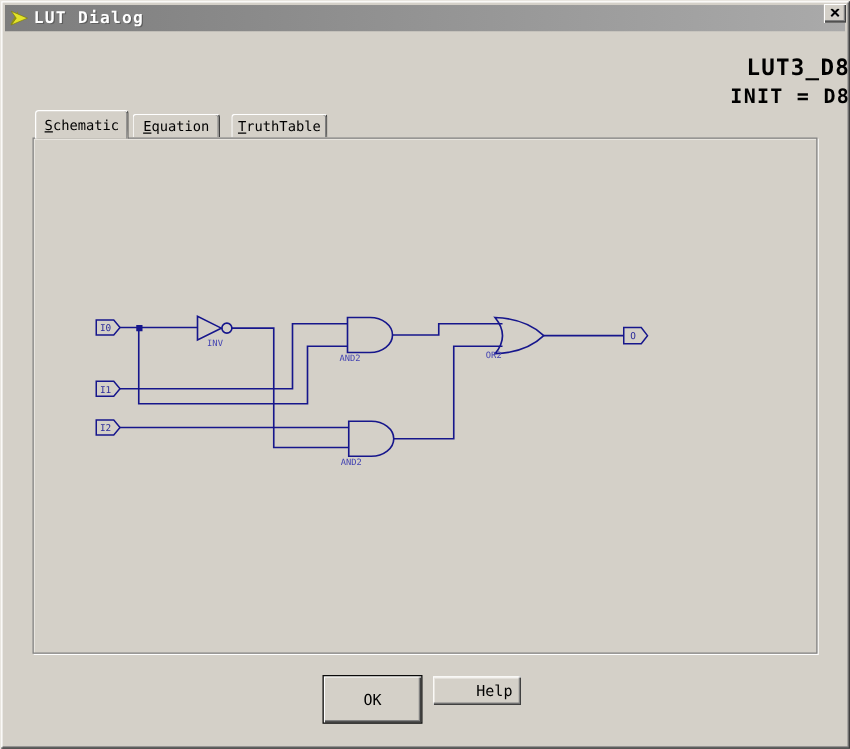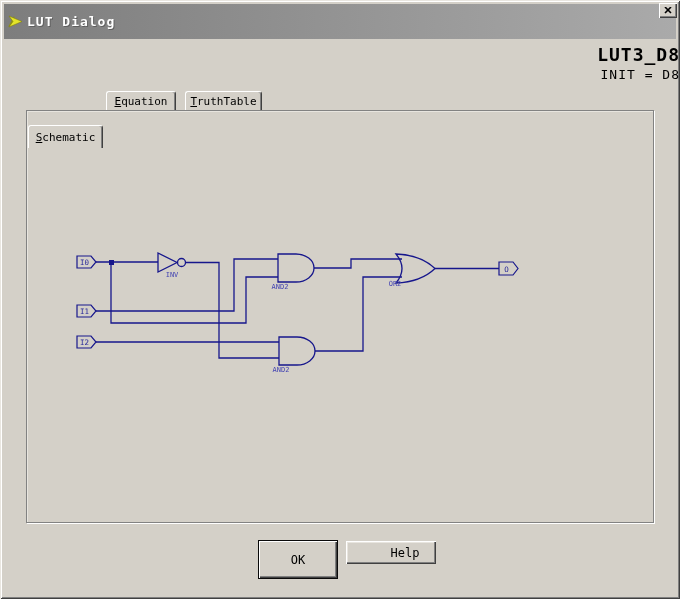--- a/index.html
+++ b/index.html
@@ -3,35 +3,35 @@
 <meta charset="utf-8">
 <style>
   * { margin:0; padding:0; box-sizing:border-box; }
   html,body { width:680px; height:599px; background:#d4d0c8; overflow:hidden;
               font-family:"DejaVu Sans Mono", monospace; }
   .window { position:absolute; left:0; top:0; width:680px; height:599px;
             background:#d4d0c8;
             box-shadow: inset 1px 1px 0 #e9e6e0, inset -1px -1px 0 #404040,
                         inset 2px 2px 0 #ffffff, inset -2px -2px 0 #808080; }
   
-  .titlebar { position:absolute; left:4px; top:4px; right:4px; height:35px;
+  .titlebar { position:absolute; left:4px; top:4px; right:4px; height:21px;
               background:linear-gradient(90deg,#7d7d7d,#aaaaaa);
               display:flex; align-items:center; padding:0 3px; }
   .title-icon { width:17px; height:15px; margin-right:3px; flex:0 0 auto; }
   .title-text { color:#ffffff; font-weight:bold; font-size:13px; letter-spacing:1px;
                 text-shadow:1px 1px 0 #5f5f5f; white-space:nowrap; }
   .close-btn { position:absolute; right:3px; top:3px; width:18px; height:15px;
                background:#d4d0c8; border:none; cursor:default;
                box-shadow: inset 1px 1px 0 #ffffff, inset -1px -1px 0 #404040,
                            inset -2px -2px 0 #808080;
                display:flex; align-items:center; justify-content:center; }
   
   .heading { position:absolute; left:0; top:44px; width:100%; text-align:right; }
   .heading .main { font-size:18px; font-weight:bold; color:#000; letter-spacing:1px; }
-  .heading .sub  { font-size:13px; color:#000; margin-top:2px; letter-spacing:1px; }
+  .heading .sub  { font-size:16px; color:#000; margin-top:2px; letter-spacing:1px;font-weight:bold; }
   
   .tabstrip { position:absolute; left:26px; top:88px; width:628px; height:23px; }
   .tab { position:absolute; background:#d4d0c8; text-align:center; font-size:11px;
          color:#000; border-top:1px solid #ffffff; border-left:1px solid #ffffff;
          border-right:1px solid #404040; border-radius:3px 3px 0 0;
          box-shadow: inset -1px 0 0 #808080; cursor:default;
          display:flex; align-items:center; justify-content:center; }
   .tab .ak { text-decoration:underline; }
   .tab.active { top:0; height:23px; z-index:5; font-weight:normal; }
   .tab.inactive { top:3px; height:19px; }
@@ -41,21 +41,21 @@
            box-shadow: 1px 1px 0 #ffffff, inset 1px 1px 0 #e8e5df; }
   .panel svg { position:absolute; left:0; top:0; }
   
   .btn { position:absolute; background:#d4d0c8; font-size:12px; color:#000;
          font-family:"DejaVu Sans Mono", monospace; cursor:default; border:none;
          display:flex; align-items:center; justify-content:center; }
   .btn-ok { left:258px; top:540px; width:80px; height:39px;
             border:1px solid #0a0a0a;
             box-shadow: inset 1px 1px 0 #ffffff, inset -1px -1px 0 #404040,
                         inset -2px -2px 0 #808080; }
-  .btn-help { left:346px; top:541px; width:90px; height:23px;
+  .btn-help { left:346px; top:541px; width:71px; height:23px;
               box-shadow: inset 1px 1px 0 #ffffff, inset -1px -1px 0 #404040,
                           inset -2px -2px 0 #808080, inset 2px 2px 0 #e8e5df; padding-left: 28px; }
   text { font-family:"DejaVu Sans Mono", monospace; }
 </style>
 </head>
 <body>
 
 <div class="window">
 
   <div class="titlebar">
@@ -70,21 +70,21 @@
       <path d="M1,0 L7,6 M7,0 L1,6" stroke="#000" stroke-width="1.6"></path>
     </svg>
   </button>
 
   <div class="heading">
     <div class="main">LUT3_D8</div>
     <div class="sub">INIT = D8</div>
   </div>
 
   <div class="tabstrip">
-    <div class="tab active" style="left:2px; width:75px;margin-top:37px;">
+    <div class="tab active" style="left:2px; width:75px;">
       <span><span class="ak">S</span><span>chematic</span></span>
     </div>
     <div class="tab inactive" style="left:80px; width:70px;">
       <span><span class="ak">E</span><span>quation</span></span>
     </div>
     <div class="tab inactive" style="left:159px; width:77px;">
       <span><span class="ak">T</span><span>ruthTable</span></span>
     </div>
   </div>
 

